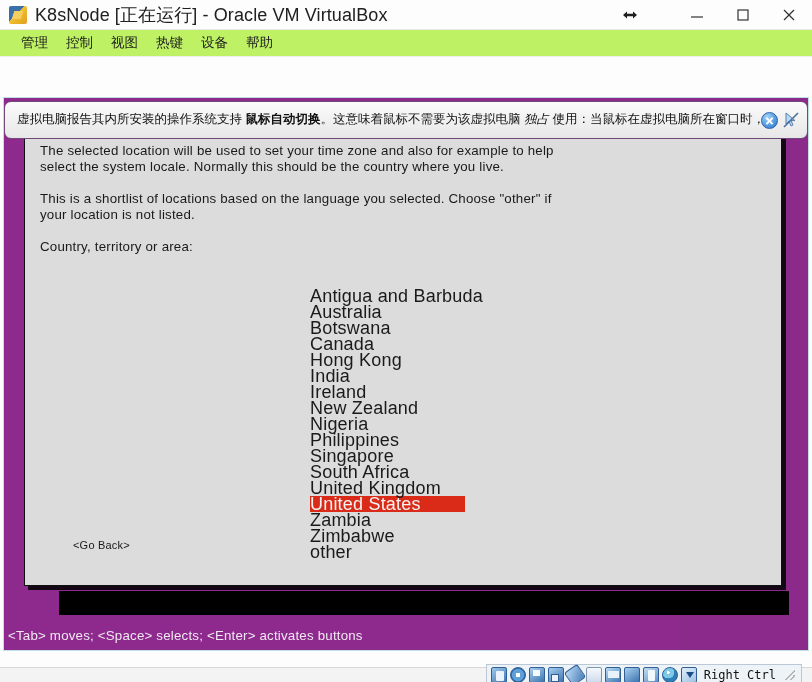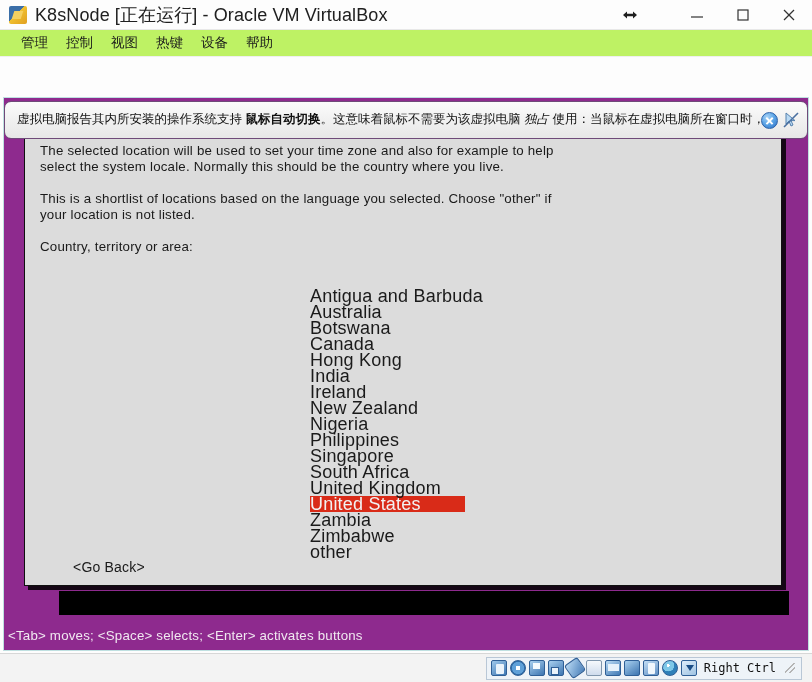--- a/index.html
+++ b/index.html
@@ -173,22 +173,22 @@
     margin-top: 24px;
   }
   .country-row { white-space: pre; padding: 0; height: 16px; }
   .country-row.selected {
     background: #d92b18;
     color: #f2f2f2;
     width: 155px;
   }
   .go-back {
     position: absolute;
-    left: 48px; top: 428px;
-    font-size: 14px;
+    left: 48px; top: 408px;
+    font-size: 11px;
     color: #1a1a1a;
     white-space: pre;
     letter-spacing: .2px;
   }
   .guest-blackbar {
     position: absolute; left: 55px; top: 493px;
     width: 730px; height: 24px;
     background: #000000;
   }
   .statusline {
@@ -197,21 +197,21 @@
     font-size: 13.3px;
     color: #f0e8f0;
     white-space: pre;
     padding-left: 4px;
     letter-spacing: .2px;
   }
 
   
   .vbstatus {
     position: absolute; left: 0; bottom: 0;
-    width: 812px; height: 29px;
+    width: 812px; height: 15px;
     background: #f3f3f3;
     border-top: 1px solid #d7d7d7;
     display: flex; align-items: center; justify-content: flex-end;
   }
   .status-tray {
     display: flex; align-items: center;
     gap: 3px;
     border: 1px solid #b9c7d6;
     background: #eef3f8;
     padding: 2px 4px;

